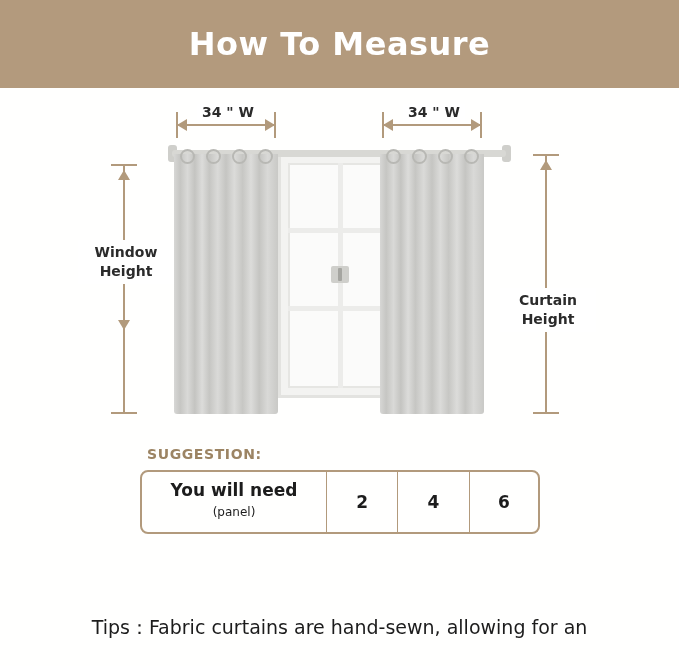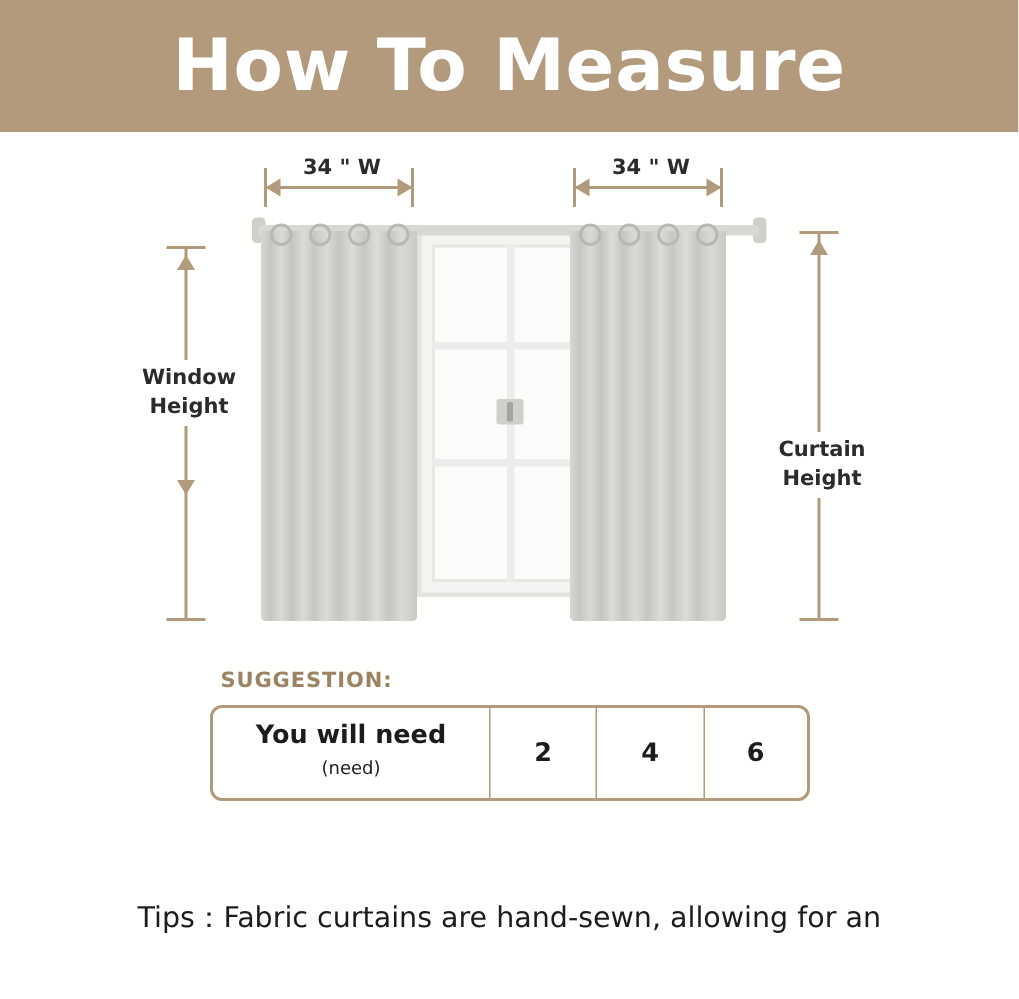--- a/index.html
+++ b/index.html
@@ -27,21 +27,21 @@
     top: 0;
     width: 679px;
     height: 88px;
     background: #b39a7d;
     display: flex;
     align-items: center;
     justify-content: center;
   }
   .header-title {
     color: #ffffff;
-    font-size: 48px;
+    font-size: 32px;
     font-weight: bold;
     letter-spacing: 0.5px;
     font-family: "DejaVu Sans", sans-serif;
   }
 
   
   .diagram {
     position: absolute;
     left: 0;
     top: 88px;
@@ -326,21 +326,21 @@
     left: 0;
     top: 598px;
     width: 679px;
     text-align: center;
     color: #1c1c1c;
     font-size: 19px;
     line-height: 28px;
     font-family: "DejaVu Sans", sans-serif;
   }
   .tips-label { font-weight: normal; }
-  .tips-line { display: block; }
+  .tips-line { display: block; margin-top: 15px; }
 </style>
 </head>
 <body>
 
 <div class="page">
 
   <div class="header">
     <div class="header-title">How To Measure</div>
   </div>
 
@@ -408,21 +408,21 @@
   </div>
 
   <div class="suggestion-label">SUGGESTION:</div>
 
   <div class="table">
     <table>
       <tbody>
       <tr>
         <td class="cell-head">
           <span>You will need</span>
-          <span class="cell-sub">(need)</span>
+          <span class="cell-sub">(panel)</span>
         </td>
         <td class="cell-val">2</td>
         <td class="cell-val">4</td>
         <td class="cell-val">6</td>
       </tr>
     </tbody>
       </table>
   </div>
 
   <div class="tips">

